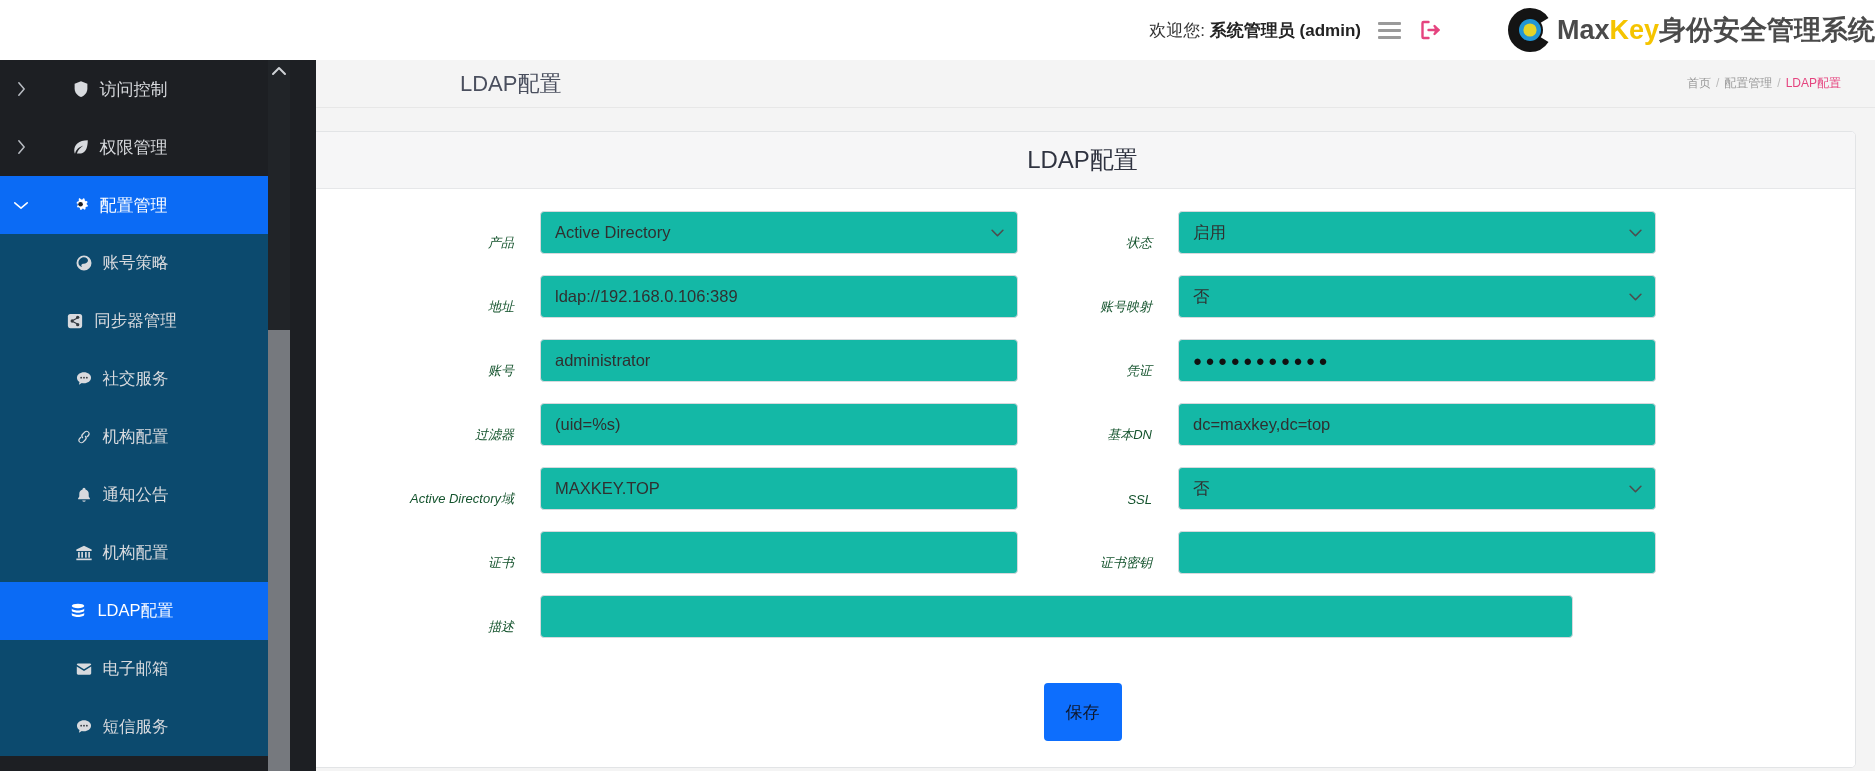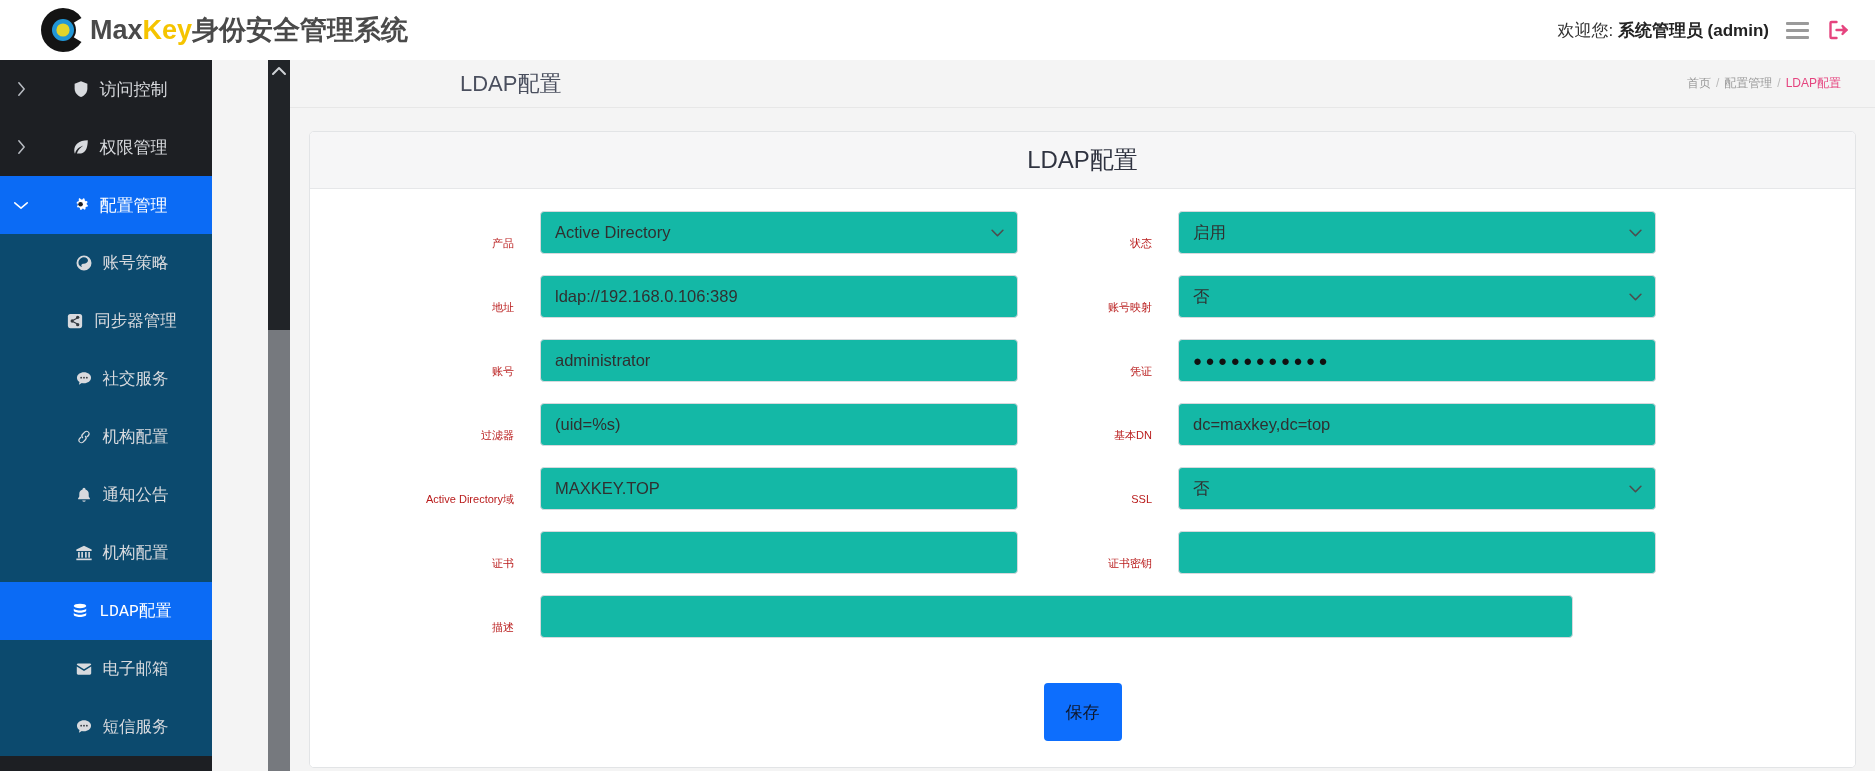--- a/index.html
+++ b/index.html
@@ -45,25 +45,24 @@
     width: 23px; height: 17px;
     display:flex; flex-direction: column; justify-content: space-between;
     cursor: pointer;
   }
   .hamburger span { display:block; height: 3px; background:#9a9a9a; border-radius:1px; }
   #logout-icon { cursor: pointer; display:block; }
 
   
   #sidebar {
     position: absolute; top: 60px; left: 0;
-    width: 212px; height: 711px;
+    width: 316px; height: 711px;
     background: #1d1f23;
     overflow: hidden;
     z-index: 20;
-    font-family: Liberation Mono, monospace;
   }
   #sidebar-inner {
     width: 268px;
     position: relative;
   }
   .nav-item {
     position: relative;
     height: 58px;
     display: flex; align-items: center;
     cursor: pointer;
@@ -164,21 +163,21 @@
     display: grid;
     grid-template-columns: 210px 478px 160px 478px;
     column-gap: 0px;
     row-gap: 0px;
     align-items: start;
   }
   .f-label {
     height: 64px;
     display:flex; align-items:center; justify-content:flex-end;
     padding-right: 26px;
-    font-size: 11px; color: #b91c1c; white-space: nowrap;
+    font-size: 13px; color: #14532d; white-space: nowrap; font-style: italic;
   }
   .f-cell { height: 64px; display:flex; align-items:flex-start; }
   .ctl {
     width: 100%;
     height: 43px;
     border: 1px solid #d6d9dd;
     border-radius: 4px;
     background: #14b8a6;
     display:flex; align-items:center;
     padding: 0 14px;
@@ -219,43 +218,43 @@
     height: 58px;
     font-size: 17px;
     cursor: pointer;
     font-family: "Liberation Sans", "DejaVu Sans", sans-serif;
   }
 </style>
 </head>
 <body>
 
 <div id="topbar">
-  <div id="brand">
-    <svg id="brand-logo" viewBox="0 0 50 50">
-      <path d="M25 3 A22 22 0 1 0 25 47 A22 22 0 0 0 43.5 37 L34.5 31.5 A11.8 11.8 0 1 1 34.5 18.5 L43.5 13 A22 22 0 0 0 25 3 Z" fill="#141414"></path>
-      <circle cx="25" cy="25" r="13" fill="#141414"></circle>
-      <circle cx="25" cy="25" r="11" fill="#2196d6"></circle>
-      <circle cx="25" cy="25" r="6.6" fill="#e3d42a"></circle>
-    </svg>
-    <div id="brand-text"><span>Max</span><span class="k">Key</span><span class="cn">身份安全管理系统</span></div>
-  </div>
-
   <div id="topbar-right">
     <div id="welcome"><span>欢迎您:</span> <span class="u">系统管理员 (admin)</span></div>
     <div class="hamburger">
       <span></span>
         <span></span>
         <span></span>
     </div>
     <svg id="logout-icon" width="25" height="24" viewBox="0 0 24 24" fill="none" stroke="#e5447f" stroke-width="2.4" stroke-linecap="round" stroke-linejoin="round">
       <path d="M10 4 H5 a1 1 0 0 0 -1 1 v14 a1 1 0 0 0 1 1 h5"></path>
       <path d="M16 8 l4 4 l-4 4" fill="#e5447f" stroke="#e5447f"></path>
       <path d="M10 12 h10"></path>
     </svg>
   </div>
+
+  <div id="brand">
+    <svg id="brand-logo" viewBox="0 0 50 50">
+      <path d="M25 3 A22 22 0 1 0 25 47 A22 22 0 0 0 43.5 37 L34.5 31.5 A11.8 11.8 0 1 1 34.5 18.5 L43.5 13 A22 22 0 0 0 25 3 Z" fill="#141414"></path>
+      <circle cx="25" cy="25" r="13" fill="#141414"></circle>
+      <circle cx="25" cy="25" r="11" fill="#2196d6"></circle>
+      <circle cx="25" cy="25" r="6.6" fill="#e3d42a"></circle>
+    </svg>
+    <div id="brand-text"><span>Max</span><span class="k">Key</span><span class="cn">身份安全管理系统</span></div>
+  </div>
 </div>
 
 <div id="sidebar">
   <div id="sidebar-inner">
       <div class="nav-item nav-top">
         <div class="nav-caret">
           <svg width="11" height="16" viewBox="0 0 12 18" fill="none" stroke="currentColor" stroke-width="1.7" stroke-linecap="round" stroke-linejoin="round">
             <path d="M3 2 L9 9 L3 16"></path>
           </svg>
         </div>

